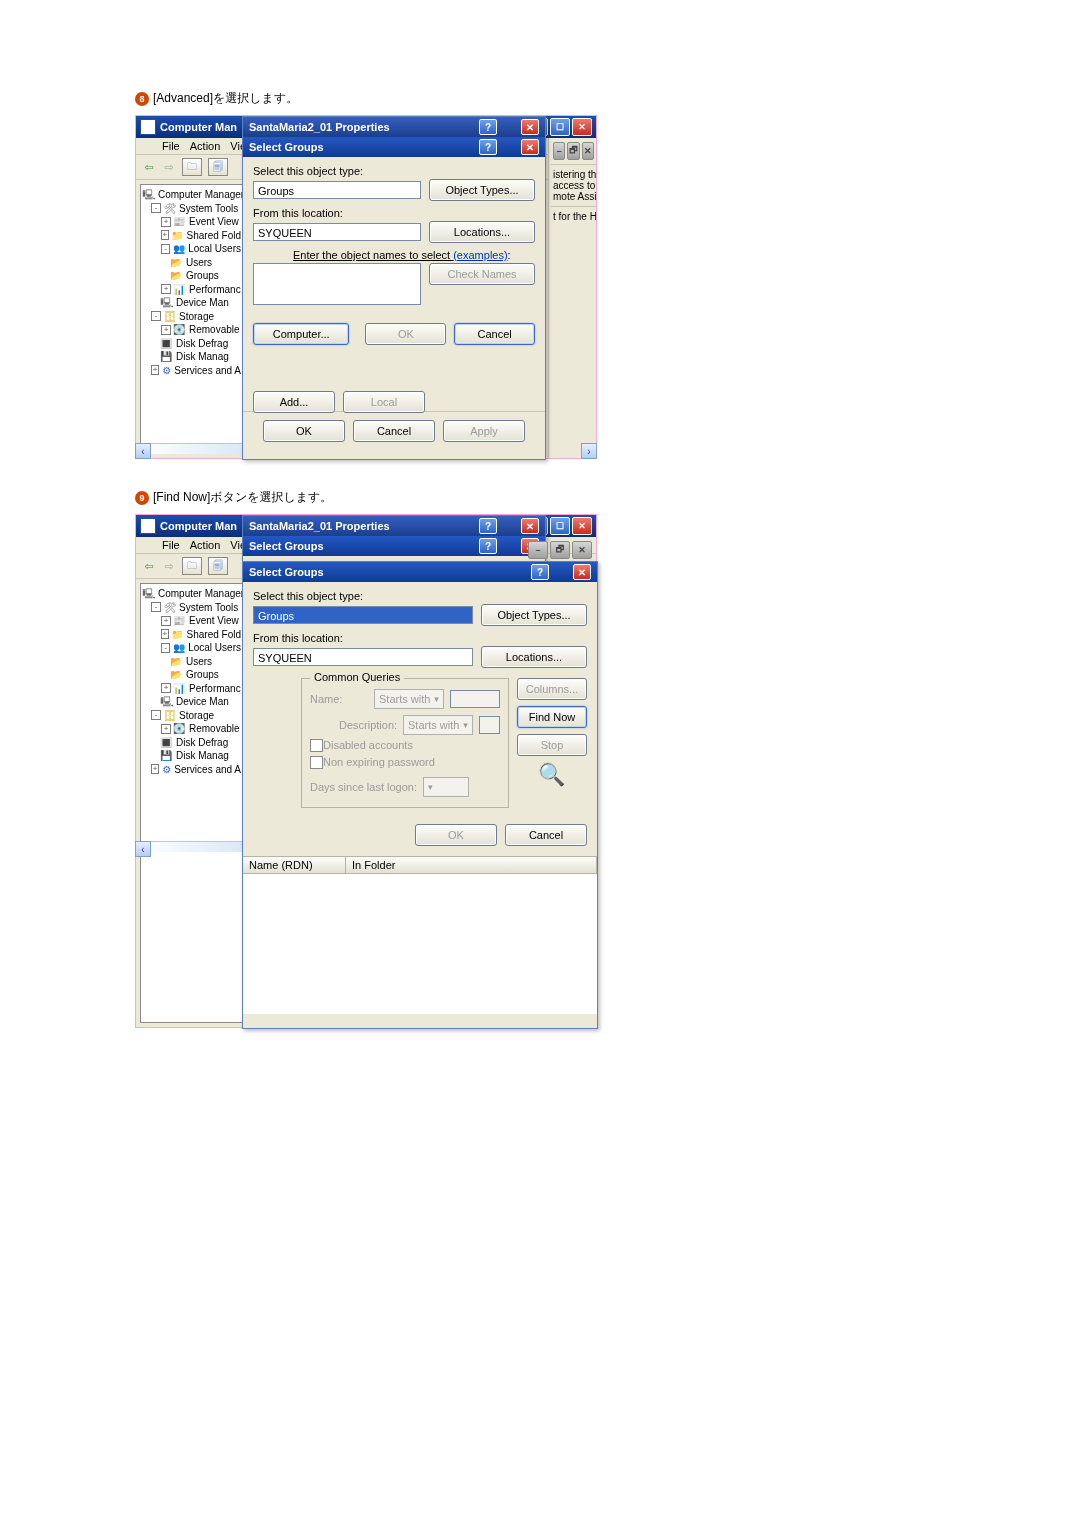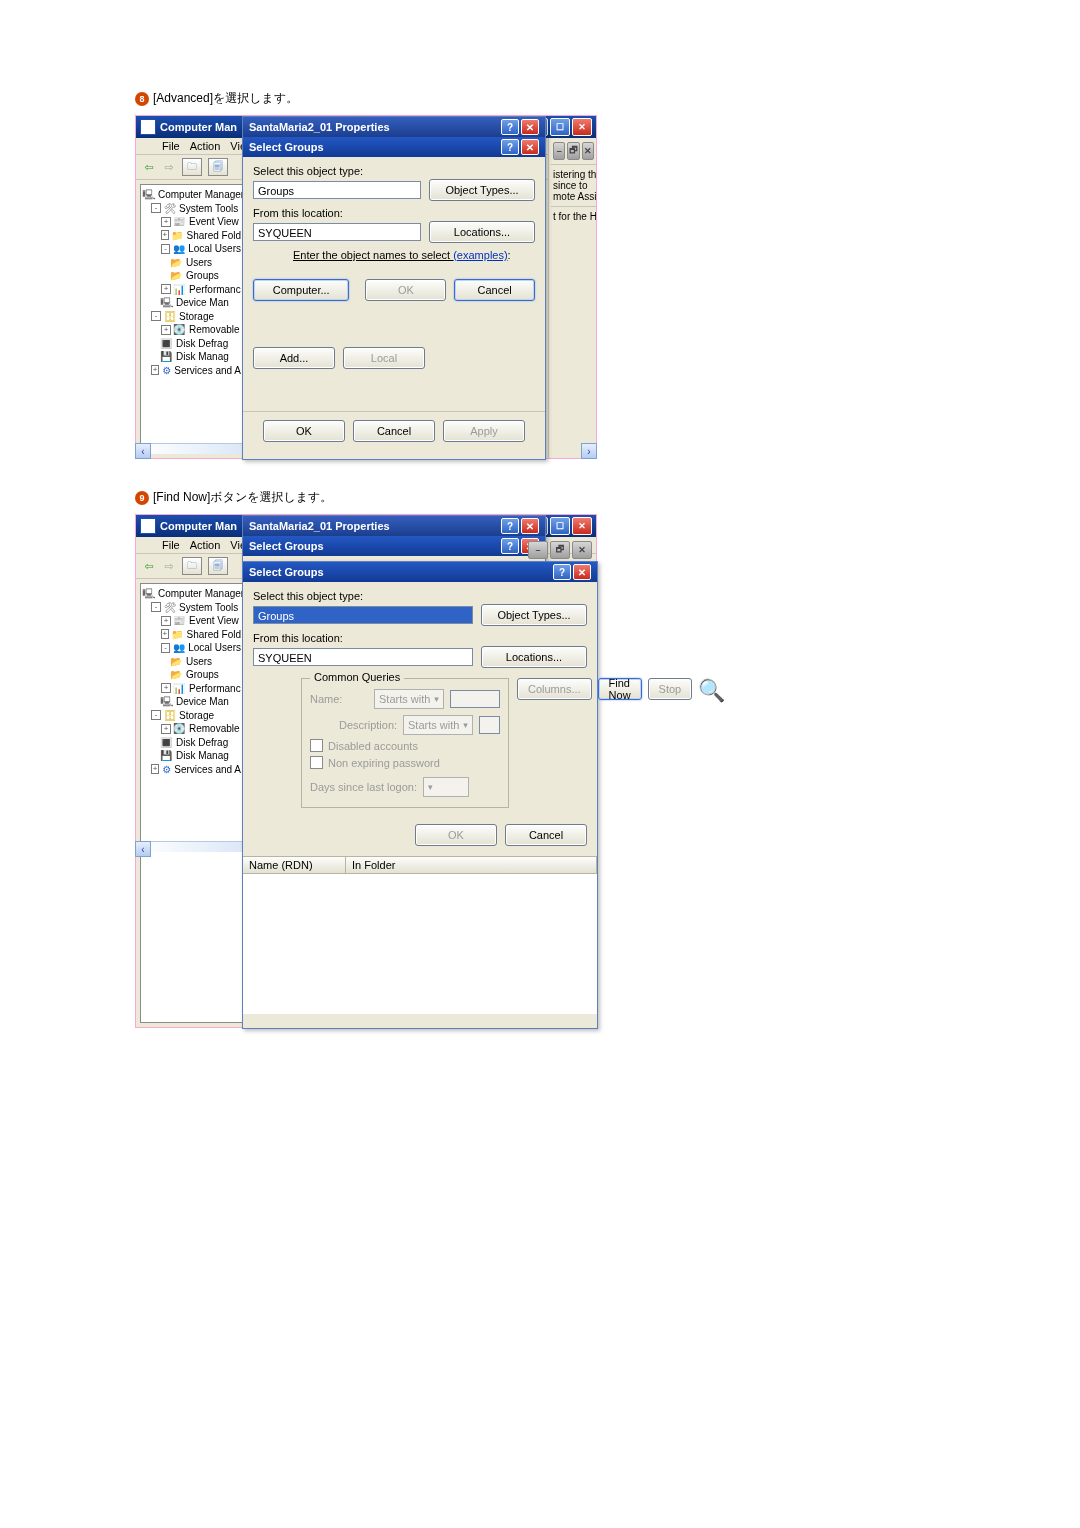--- a/index.html
+++ b/index.html
@@ -144,21 +144,21 @@
     position:absolute;
     background:#ece9d8;
     border:1px solid #5d7fbe;
     box-shadow:2px 2px 4px rgba(0,0,0,.25);
   }
   .props .dlg-bar{
     height:20px;
     background:linear-gradient(#355fbf,#1b3e8e);
     color:#fff;font-weight:bold;
     display:flex;align-items:center;padding:0 6px;
-    gap:2px;
+    gap:24px;
     justify-content:space-between;
   }
   .props .dlg-bar .title{flex:1;font-size:11px;}
   .sbox{
     width:16px;height:14px;border:1px solid #fff;border-radius:2px;
     display:flex;align-items:center;justify-content:center;font-size:10px;font-weight:bold;
   }
   .sbox.q{background:linear-gradient(#6fa0e5,#2f64c6);color:#fff;}
   .sbox.x{background:linear-gradient(#f07a6e,#c92a1c);color:#fff;}
 
@@ -197,21 +197,21 @@
     margin-top:10px;
   }
   .group-title{
     position:absolute;top:-8px;left:8px;background:#ece9d8;padding:0 4px;font-size:11px;
   }
   .mini-select{
     border:1px solid #b0b0b0;background:#f3f2ec;color:#9b9b9b;height:18px;
     display:inline-flex;align-items:center;padding:0 4px;gap:4px;
   }
   .mini-select::after{content:"▾";font-size:9px;}
-  .chk{display:flex;align-items:center;gap:5px;color:#9b9b9b;margin-top:4px;}
+  .chk{display:flex;align-items:flex-start;color:#9b9b9b;margin-top:4px;}
   .chk .sq{width:11px;height:11px;border:1px solid #8a8a8a;background:#fff;}
 
   .list-head{
     display:flex;background:#ece9d8;border-top:1px solid #b8b4a2;border-bottom:1px solid #b8b4a2;
   }
   .list-head .col{
     border-right:1px solid #b8b4a2;padding:2px 6px;font-size:11px;background:linear-gradient(#fdfdfb,#e3e1d2);
   }
   .list-body{background:#fff;}
 
@@ -346,21 +346,21 @@
       <div class="tree-scroll" style="position:absolute;left:4px;right:312px;bottom:4px;"></div>
 
       <div class="right-strip" style="top:22px;">
         <div class="win-btns" style="justify-content:flex-end;margin-bottom:4px;">
           <div class="win-btn gray">–</div>
           <div class="win-btn gray">🗗</div>
           <div class="win-btn gray">✕</div>
         </div>
         <hr>
         <div>istering th</div>
-        <div>since to</div>
+        <div>access to</div>
         <div>mote Assis</div>
         <hr>
         <div>t for the H</div>
       </div>
 
       <div class="props" style="left:106px;top:0;width:302px;height:342px;">
         <div class="dlg-bar">
           <span class="title">SantaMaria2_01 Properties</span>
           <span class="sbox q">?</span>
           <span class="sbox x">✕</span>
@@ -377,20 +377,24 @@
             <div class="text-input" style="flex:1;">Groups</div>
             <div class="btn" style="width:84px;">Object Types...</div>
           </div>
           <div class="field-label" style="margin-top:6px;">From this location:</div>
           <div style="display:flex;gap:8px;align-items:center;">
             <div class="text-input" style="flex:1;">SYQUEEN</div>
             <div class="btn" style="width:84px;">Locations...</div>
           </div>
           <div class="field-label" style="margin-top:6px;">
             <span style="text-decoration:underline;padding-left:40px;">Enter the object names to select </span><span class="link">(examples)</span>:
+          </div>
+          <div style="display:flex;gap:8px;">
+            <div class="text-area" style="flex:1;height:42px;"></div>
+            <div class="btn disabled" style="width:84px;align-self:flex-start;">Check Names</div>
           </div>
           <div style="display:flex;gap:8px;margin-top:18px;">
             <div class="btn primary" style="width:76px;">Computer...</div>
             <div style="flex:1;"></div>
             <div class="btn disabled" style="width:60px;">OK</div>
             <div class="btn primary" style="width:60px;">Cancel</div>
           </div>
           <div style="display:flex;gap:8px;margin-top:46px;">
             <div class="btn" style="width:60px;">Add...</div>
             <div class="btn disabled" style="width:60px;">Local</div>
@@ -565,21 +569,21 @@
                 </div>
               <div class="chk">
                   <span class="sq"></span>
                   <span>Non expiring password</span>
                 </div>
               <div style="display:flex;gap:6px;align-items:center;margin-top:8px;color:#9b9b9b;">
                 <span>Days since last logon:</span>
                 <span class="mini-select" style="width:36px;"></span>
               </div>
             </div>
-            <div style="width:70px;display:flex;flex-direction:row;gap:6px;margin-top:10px;">
+            <div style="width:70px;display:flex;flex-direction:column;gap:6px;margin-top:10px;">
               <div class="btn disabled">Columns...</div>
               <div class="btn primary">Find Now</div>
               <div class="btn disabled">Stop</div>
               <div style="height:26px;display:flex;align-items:center;justify-content:center;">
                 <span style="font-size:22px;color:#3b77d6;">🔍</span>
               </div>
             </div>
           </div>
 
           <div style="display:flex;gap:8px;justify-content:flex-end;margin-top:16px;">

